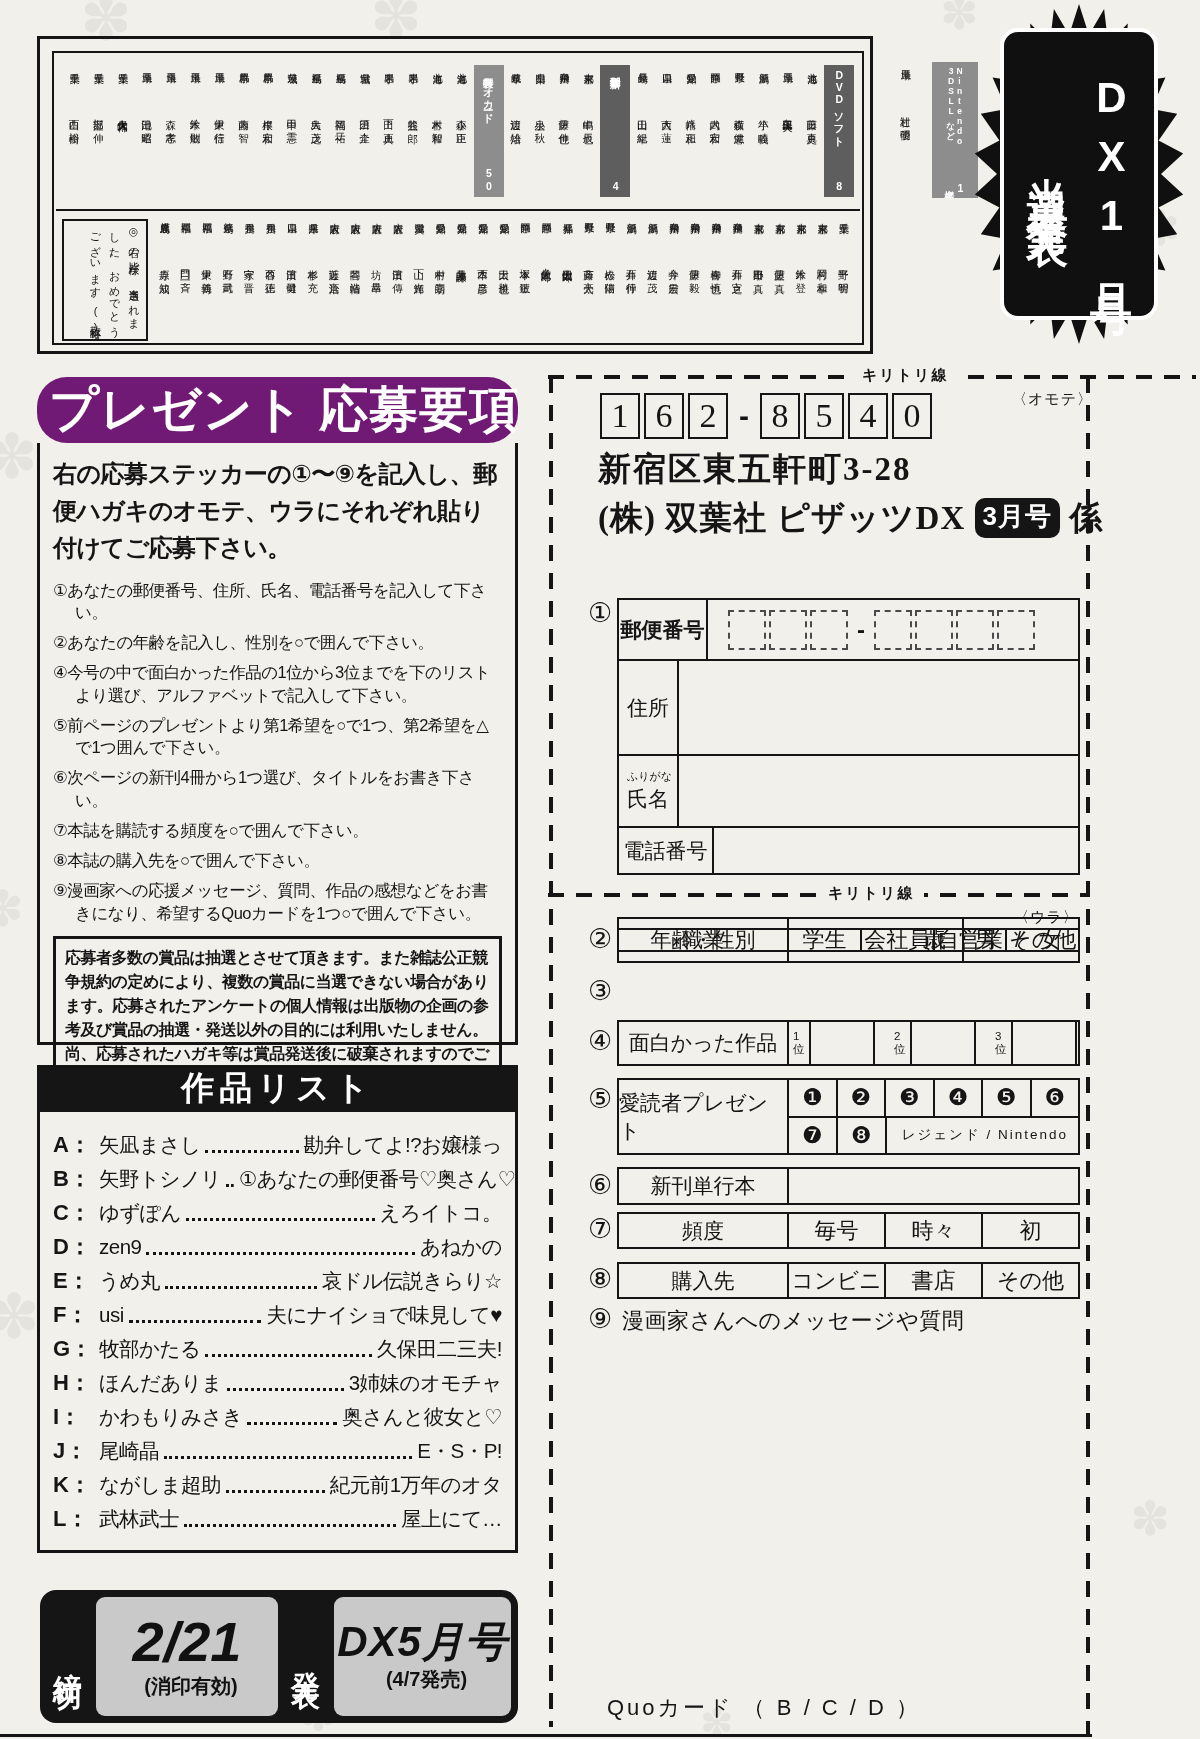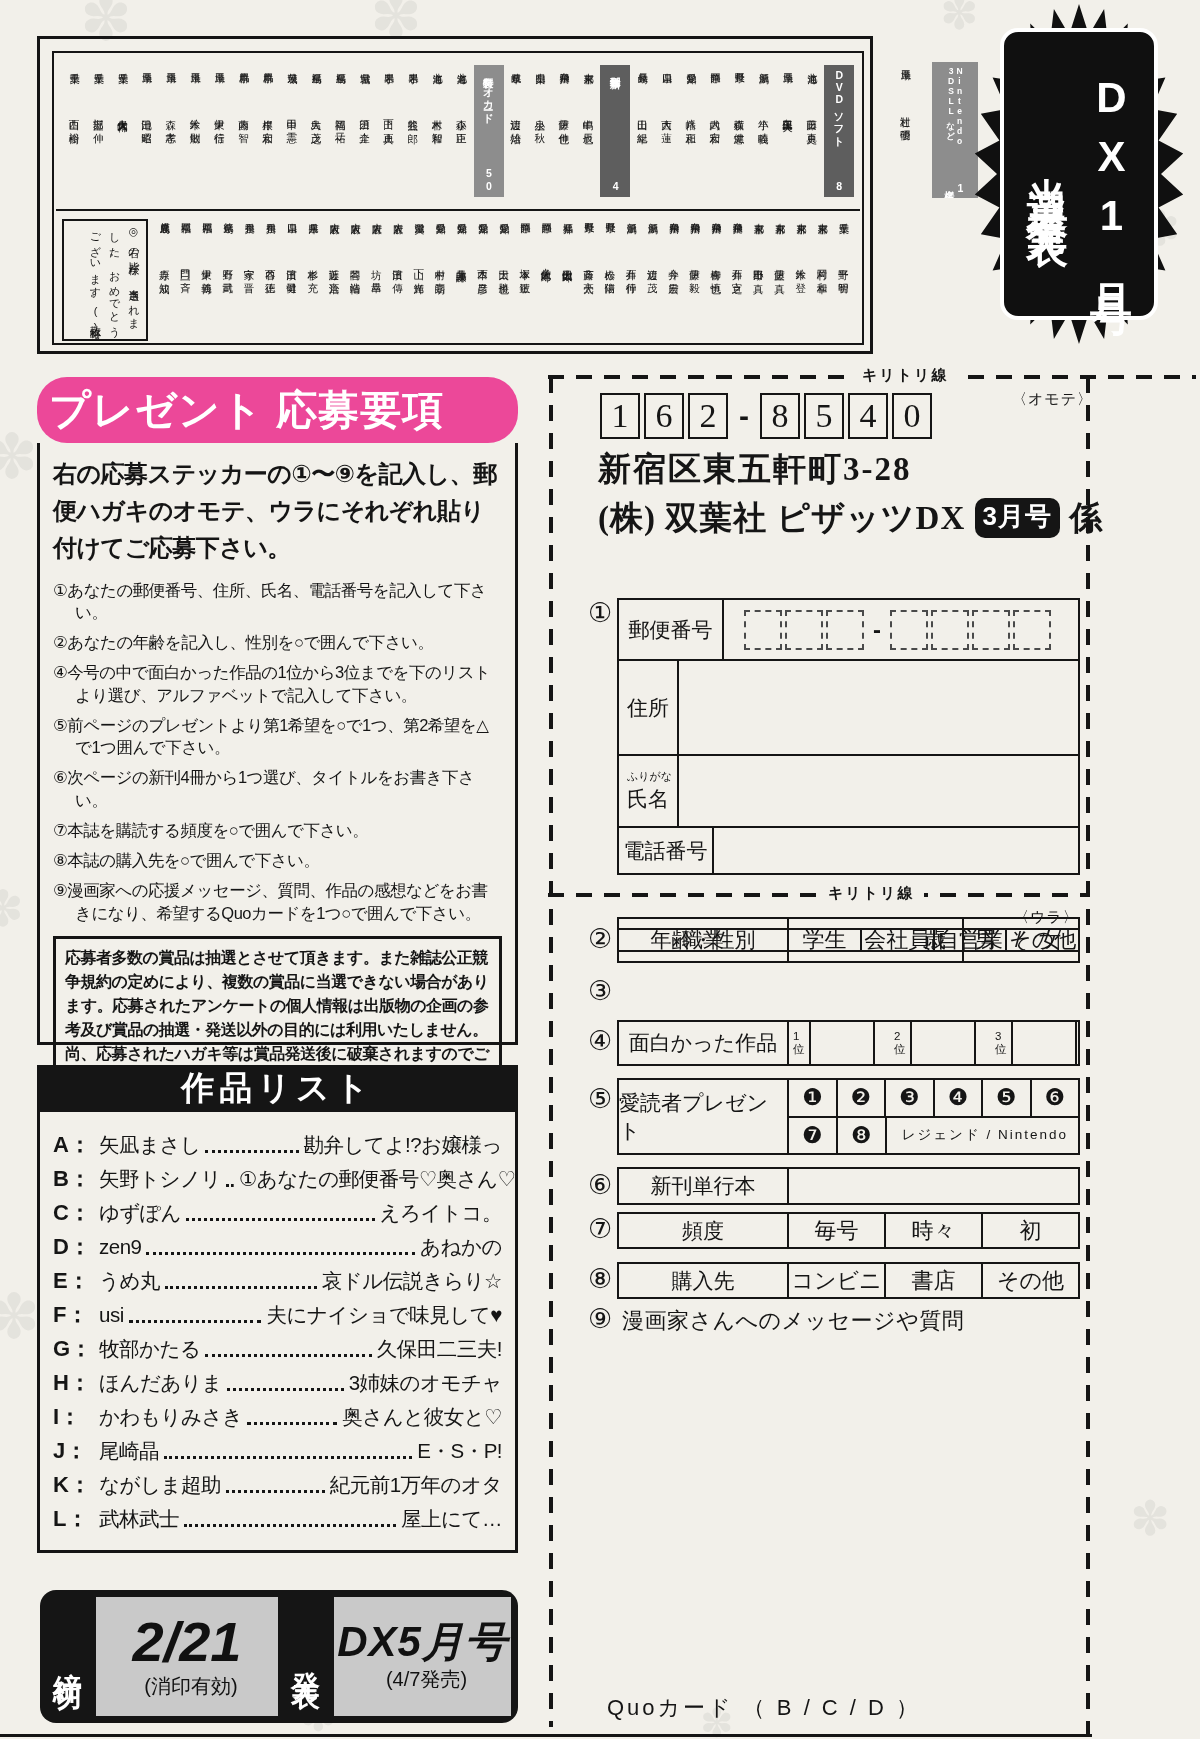--- a/index.html
+++ b/index.html
@@ -44,23 +44,23 @@
         justify-content:center; align-items:center; color:#fff; font-weight:bold;}
   .bline{font-size:42px; line-height:64px; letter-spacing:12px;}
 
   
   .hdash{position:absolute; height:4px; background:repeating-linear-gradient(90deg,#151515 0 16px,transparent 16px 28px);}
   .vdash{position:absolute; width:4px; background:repeating-linear-gradient(180deg,#151515 0 16px,transparent 16px 28px);}
   .cutlabel{position:absolute; background:#f2f0ea; padding:0 10px; font-size:15px; font-weight:bold; letter-spacing:2px;}
   .sidelabel{position:absolute; font-size:15px; letter-spacing:1px;}
 
   
-  #g-header{left:37px; top:377px; width:481px; height:66px; background:#ec4899; color:#fff;
+  #g-header{left:37px; top:377px; width:481px; height:66px; background:#701a75; color:#fff;
         display:flex; align-items:center; padding-left:12px; box-sizing:border-box;
-        font-size:41px; font-weight:bold; letter-spacing:1px; white-space:nowrap;border-radius:30px;}
+        font-size:49px; font-weight:bold; letter-spacing:1px; white-space:nowrap;border-radius:30px;}
   #g-box{left:37px; top:443px; width:481px; height:602px; border:3px solid #151515; border-top:none;
         box-sizing:border-box; padding:12px 13px;}
   #g-lead{font-size:24px; font-weight:bold; line-height:1.55; letter-spacing:-0.5px; margin-bottom:12px;}
   .g-item{font-size:16.5px; line-height:1.35; letter-spacing:-0.5px; margin-bottom:8px;
         padding-left:22px; text-indent:-22px;}
   #g-notice{margin-top:12px; border:3px solid #151515; padding:7px 9px;
         font-family:"Liberation Serif","DejaVu Serif",serif; font-weight:bold;
         font-size:16px; line-height:1.5; letter-spacing:-0.5px;}
 
   
@@ -72,28 +72,28 @@
   .wk-k{font-weight:bold; font-size:22px; width:46px; flex:0 0 auto;}
   .wk-author{font-size:20.5px; white-space:nowrap; letter-spacing:-0.5px;}
   .wk-leader{flex:1 1 8px; min-width:8px; border-bottom:3.5px dotted #151515; height:13px; margin:0 5px;}
   .wk-title{font-size:20.5px; white-space:nowrap; letter-spacing:-0.5px;}
 
   
   #deadline{left:40px; top:1590px; width:478px; height:133px; background:#151515; border-radius:16px;
         display:flex; align-items:stretch; padding:7px; box-sizing:border-box; gap:7px;}
   .dl-v{writing-mode:vertical-rl; text-orientation:upright; color:#fff; font-weight:bold;
         font-size:29px; letter-spacing:8px; display:flex; align-items:center; justify-content:center; width:42px;}
-  .dl-box{background:#c9c9c9; border-radius:0; display:flex; flex-direction:column;
+  .dl-box{background:#c9c9c9; border-radius:9px; display:flex; flex-direction:column;
         align-items:center; justify-content:center;}
   #dl-box1{width:182px;}
   #dl-box2{flex:1;}
   .dl-big{font-weight:bold; font-style:italic; line-height:1; color:#111;}
   #dl-date{font-size:56px;}
   #dl-issue{font-size:42px; letter-spacing:1px;}
-  .dl-note{font-size:20px; font-weight:normal; margin-top:3px; color:#111;margin-left:8px;}
+  .dl-note{font-size:20px; font-weight:bold; margin-top:3px; color:#111;margin-left:8px;}
 
   
   .serif{font-family:"Liberation Serif","DejaVu Serif",serif;}
   #postal-row{left:600px; top:393px; display:flex; align-items:center; gap:4px;}
   .pbox{width:40px; height:46px; border:2.5px solid #151515; box-sizing:border-box;
         display:flex; align-items:center; justify-content:center;
         font-family:"Liberation Serif","DejaVu Serif",serif; font-size:34px;}
   .pgroup{display:flex; gap:4px;}
   #postal-hyphen{font-size:30px; font-weight:bold; margin:0 7px;}
   #addr1{left:598px; top:447px; font-size:33px; letter-spacing:2px; font-weight:600;}
@@ -609,21 +609,21 @@
 <div class="abs serif" id="addr1">新宿区東五軒町3-28</div>
 <div class="abs serif" id="addr2">
   <span>(株) 双葉社 ピザッツDX</span>
   <span id="issue-badge">3月号</span>
   <span>係</span>
 </div>
 
 <div class="abs qcircle" style="left:588px; top:600px;">①</div>
 <div class="ftable" id="q1-table">
   <div class="q1row" id="q1r1">
-    <div class="q1label" style="width:105px;">郵便番号</div>
+    <div class="q1label" style="width:89px;font-weight:bold;">郵便番号</div>
     <div class="dashboxes">
       <span style="display:flex;">
           <span class="dbox"></span>
           <span class="dbox"></span>
           <span class="dbox"></span>
         </span>
       <span class="ddash">-</span>
       <span style="display:flex;">
           <span class="dbox"></span>
           <span class="dbox"></span>

